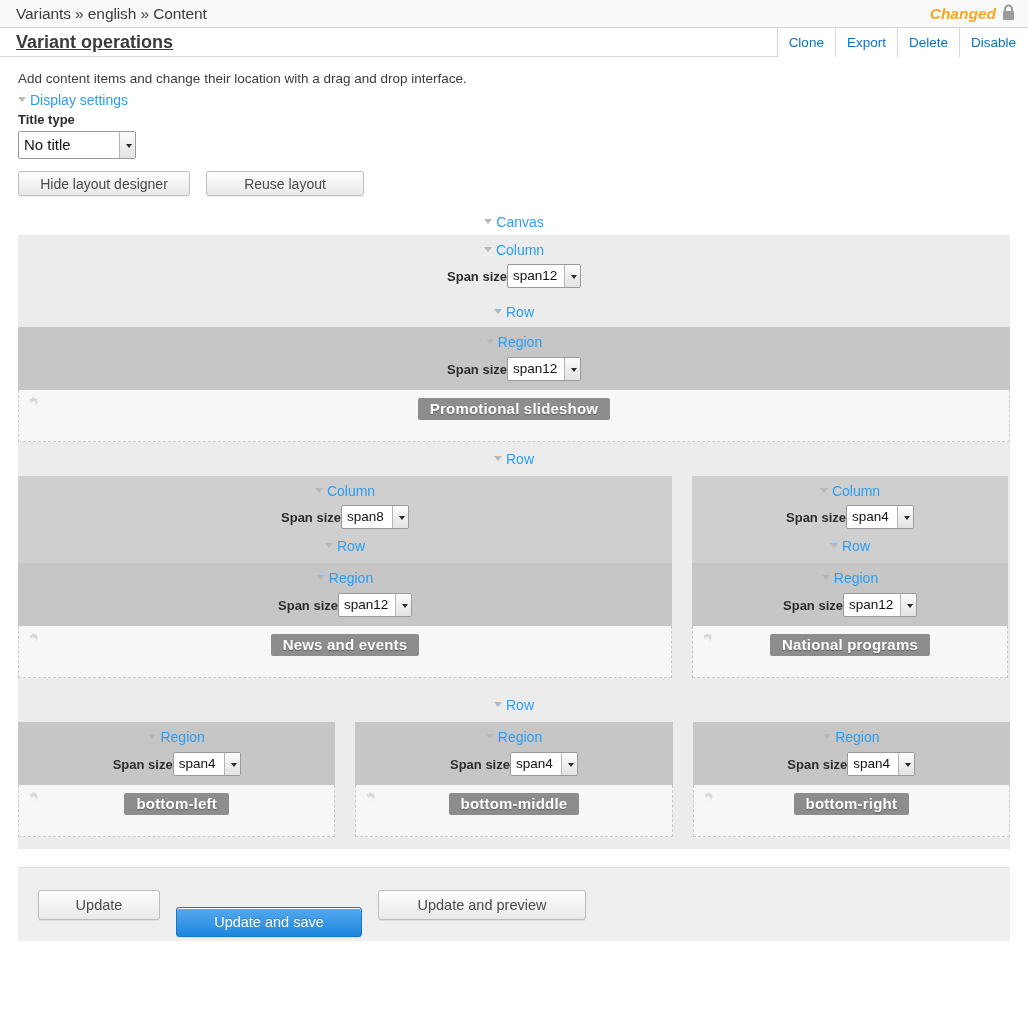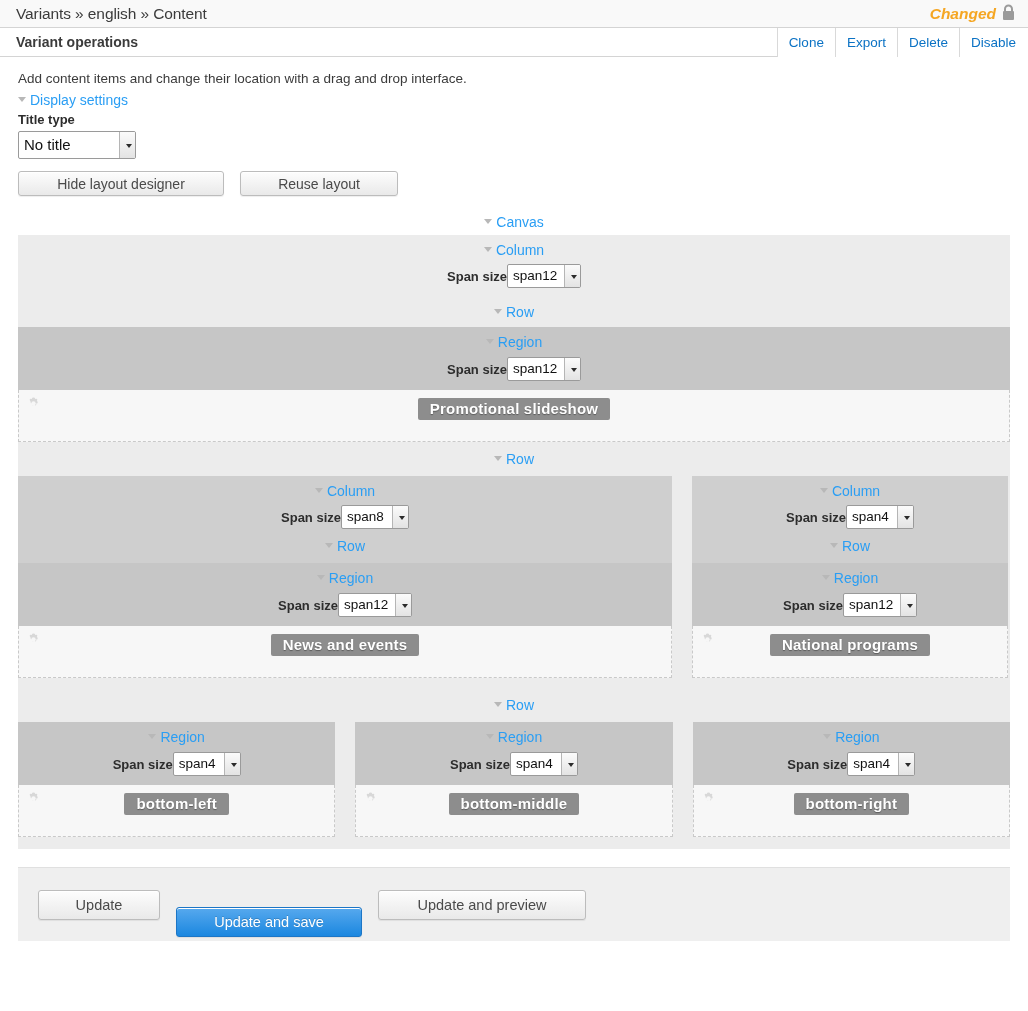--- a/index.html
+++ b/index.html
@@ -50,23 +50,24 @@
   .opsbar {
     position: relative;
     height: 29px;
     background: #ffffff;
     border-bottom: 1px solid #d4d4d4;
     display: flex;
     align-items: center;
     padding-left: 16px;
   }
   .ops-title {
-    font-size: 14px;
+    font-size: 18px;
     font-weight: bold;
     color: #3b3b3b;
+    text-decoration: underline;
   }
   .ops-actions {
     margin-left: auto;
     display: flex;
     align-items: stretch;
     height: 29px;
     border-left: 1px solid #d9d9d9;
   }
   .ops-action {
     display: flex;
@@ -177,21 +178,21 @@
     text-shadow: 0 -1px 0 rgba(0,0,0,0.18);
     font-weight: normal;
     margin-top: 34px;
   }
   .designer-buttons {
     padding: 12px 0 0 18px;
     display: flex;
     gap: 16px;
   }
   .designer-buttons .btn { height: 25px; }
-  #hide-layout-btn { width: 206px; }
+  #hide-layout-btn { width: 172px; }
   #reuse-layout-btn { width: 158px; }
 
   
   .designer { margin-top: 16px; }
   .center-label {
     display: flex;
     align-items: center;
     justify-content: center;
     gap: 4px;
     font-size: 14px;

